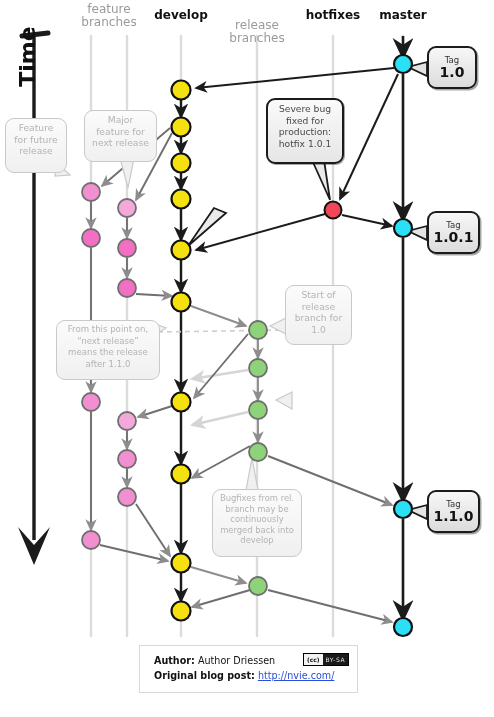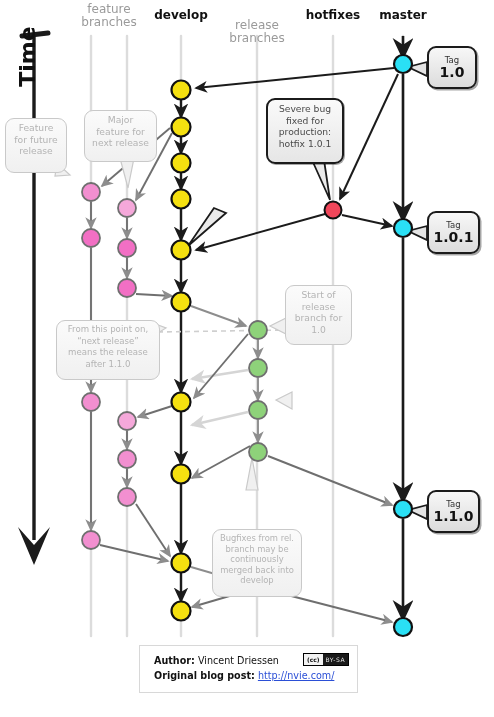--- a/index.html
+++ b/index.html
@@ -336,21 +336,21 @@
 “next release”
 means the release
 after 1.1.0</div>
 
   <div class="bubble light" style="left:285px; top:285px; width:67px; height:60px;">Start of
 release
 branch for
 1.0</div>
 
 
-  <div class="bubble light" style="left:212px; top:489px; width:90px; height:68px; font-size:8.4px; line-height:10.6px;margin-top:40px;">Bugfixes from rel.
+  <div class="bubble light" style="left:212px; top:489px; width:90px; height:68px; font-size:8.4px; line-height:10.6px;">Bugfixes from rel.
 branch may be
 continuously
 merged back into
 develop</div>
 
   <div class="bubble tag" style="left:427px; top:46px; width:50px; height:43px;">
     <span class="tag-word">Tag</span>
     <span class="tag-ver">1.0</span>
   </div>
 
@@ -360,21 +360,21 @@
   </div>
 
   <div class="bubble tag" style="left:427px; top:490px; width:53px; height:43px;">
     <span class="tag-word">Tag</span>
     <span class="tag-ver">1.1.0</span>
   </div>
 
   <div class="footer">
     <div class="footer-line l1">
       <b>Author:</b>
-      <span>Vincent Driessen</span>
+      <span>Author Driessen</span>
     </div>
     <div class="footer-line l2">
       <b>Original blog post:</b>
       <a class="footer-link" href="#">http://nvie.com/</a>
     </div>
     <div class="cc-badge">
       <span class="cc-left">(cc)</span>
       <span class="cc-right">BY-SA</span>
     </div>
   </div>

